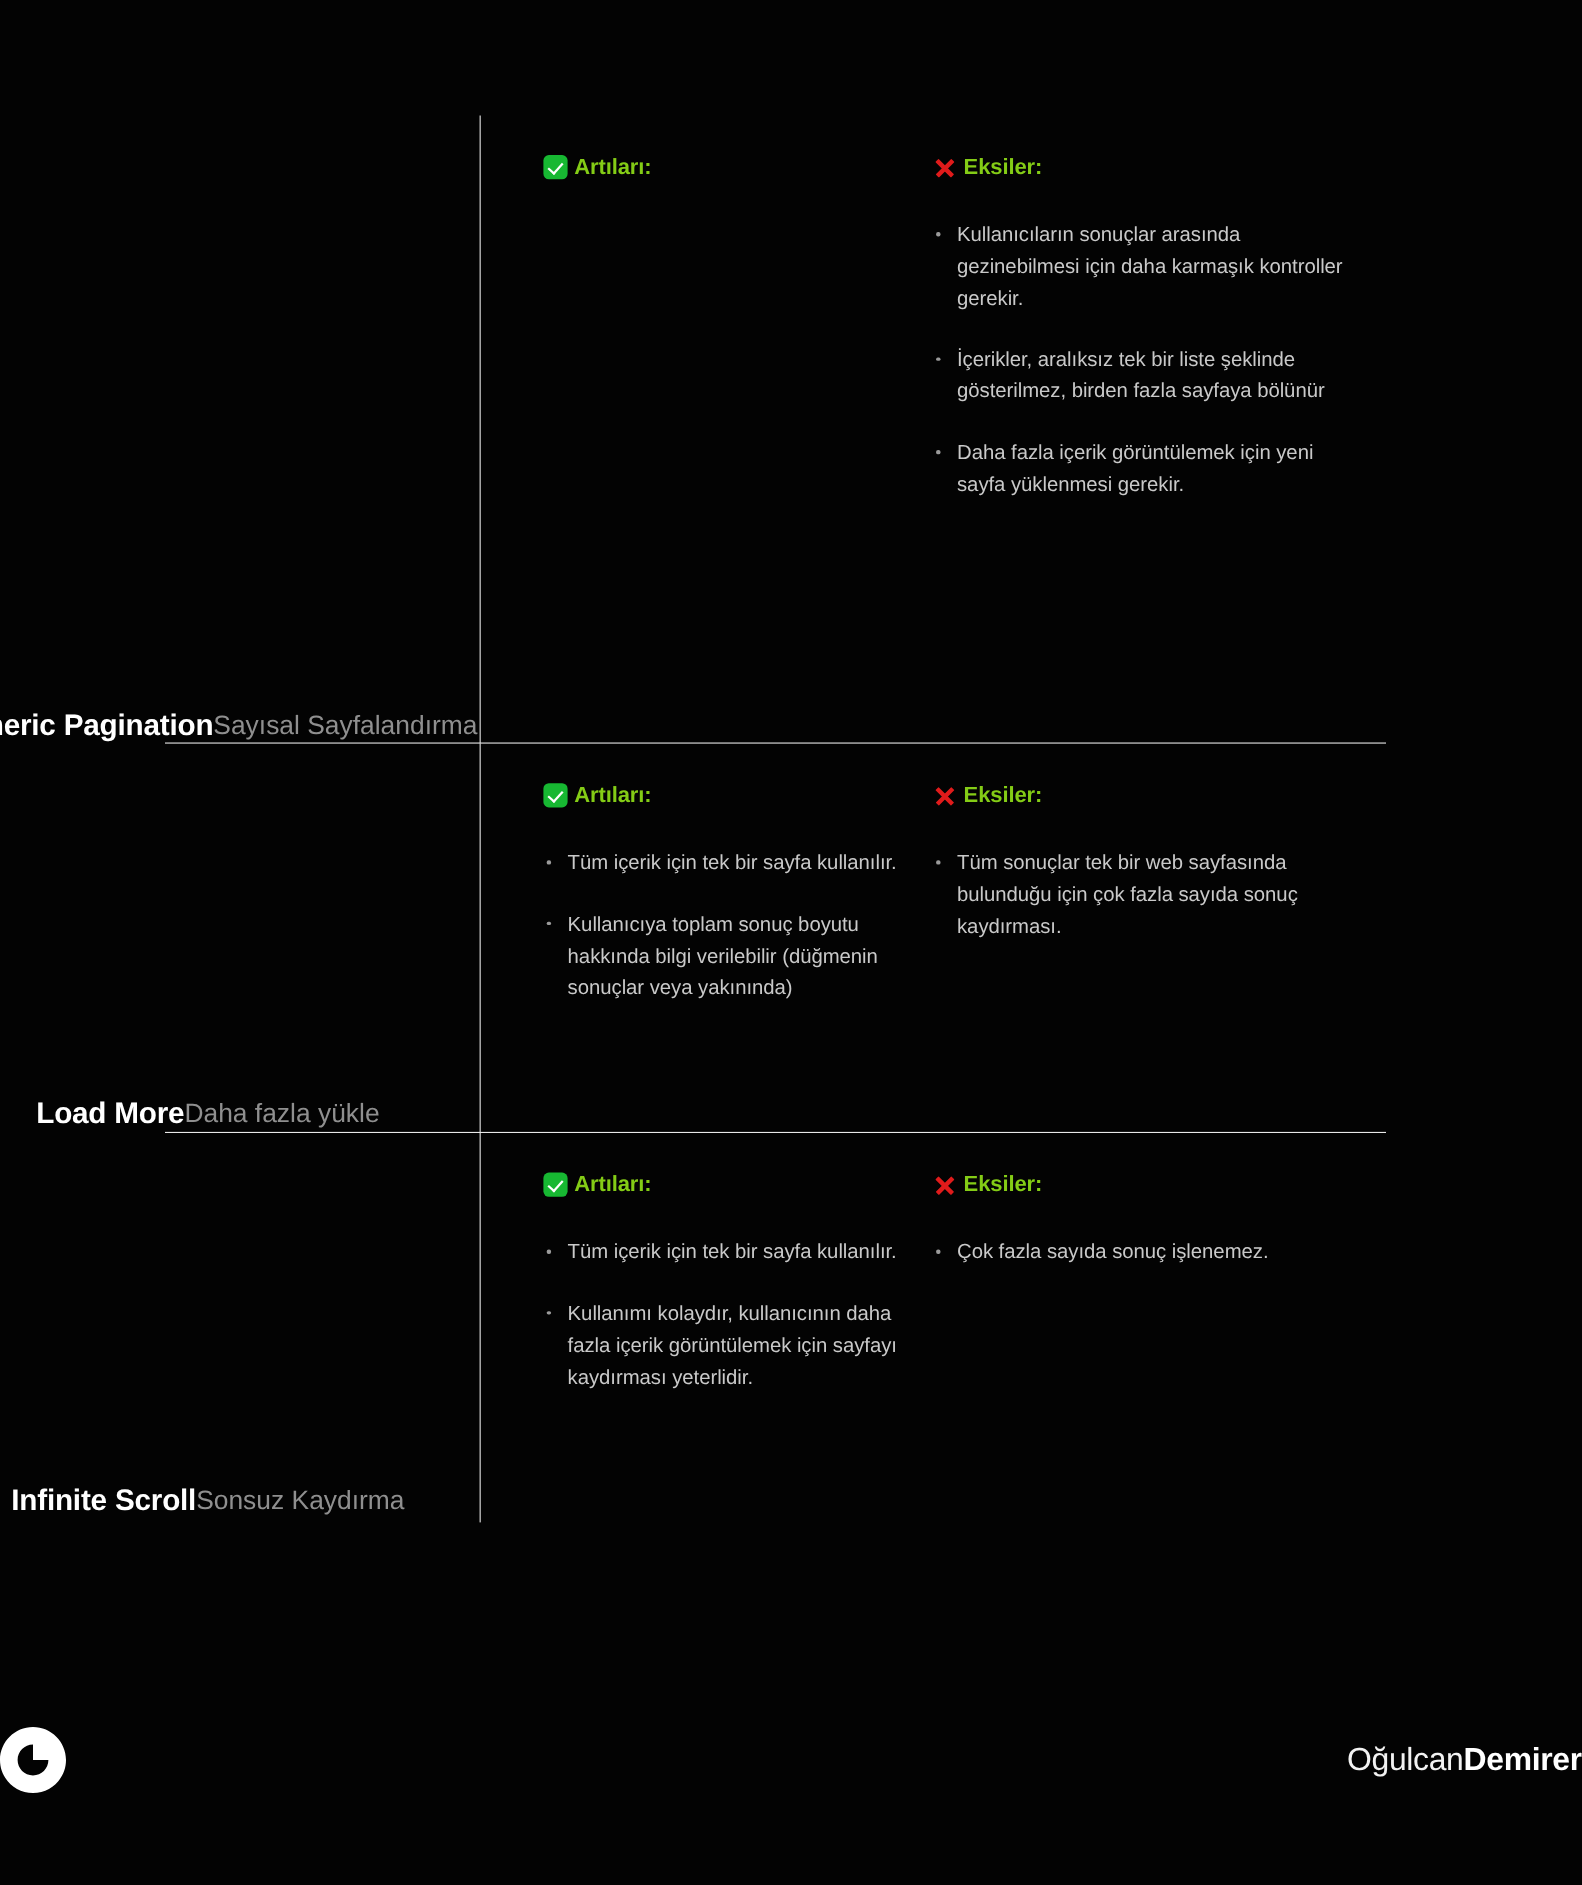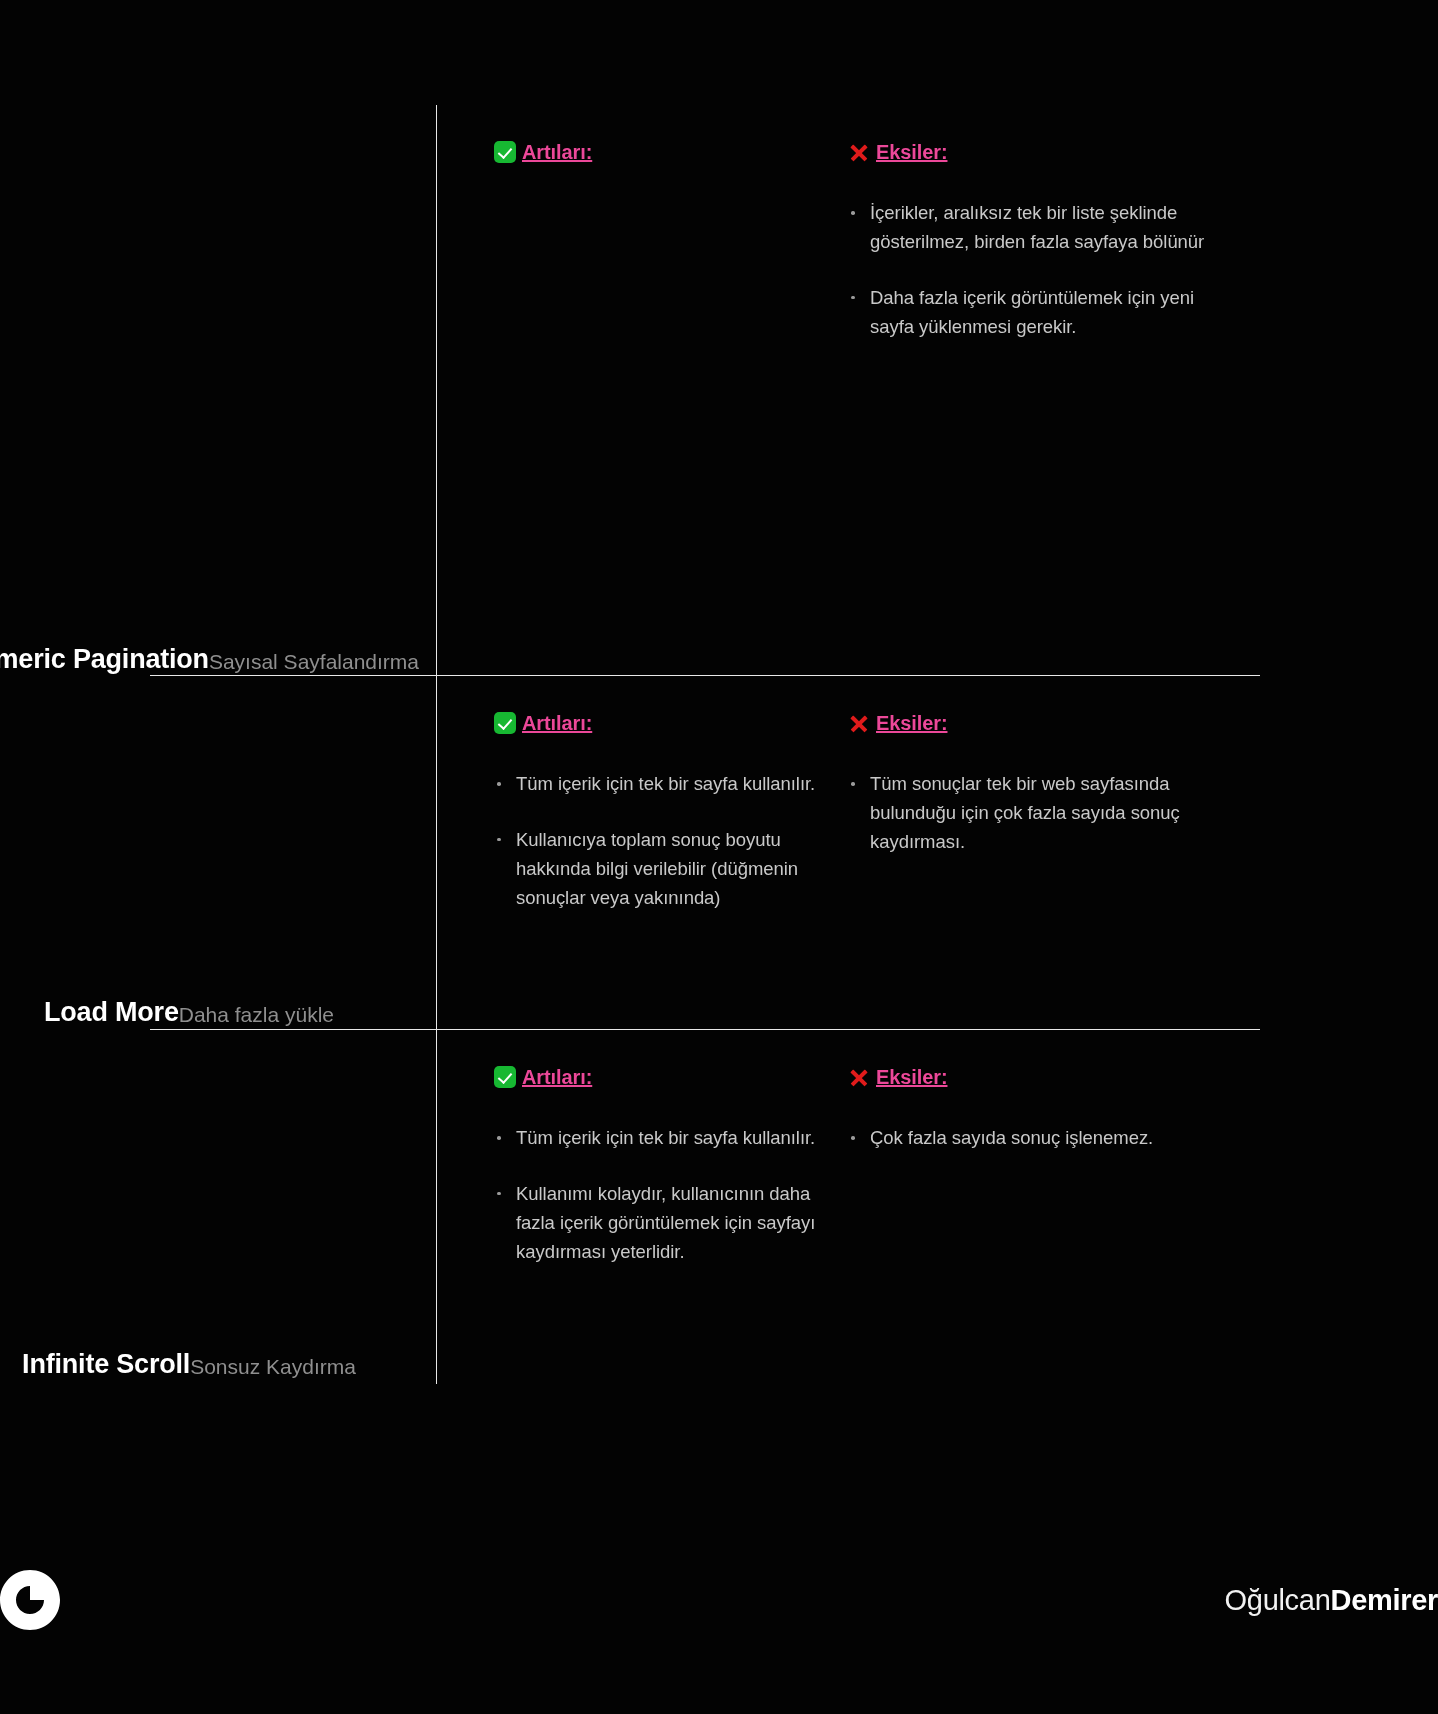--- a/index.html
+++ b/index.html
@@ -54,21 +54,21 @@
   .method-title {
     color: #ffffff;
     font-size: 27px;
     font-weight: 700;
     letter-spacing: -0.2px;
     line-height: 1.2;
     white-space: nowrap;
   }
   .method-subtitle {
     color: #8f8f8f;
-    font-size: 21px;
+    font-size: 24px;
     font-weight: 400;
     line-height: 1.3;
     margin-top: 26px;
     white-space: nowrap;
   }
 
   
   .pros-col {
     width: 400px;
     flex: 0 0 400px;
@@ -83,25 +83,24 @@
   }
 
   .col-head {
     display: flex;
     align-items: center;
     gap: 6px;
     margin-bottom: 34px;
     height: 26px;
   }
   .col-head-text {
-    color: #ec4899;
+    color: #84cc16;
     font-size: 20px;
     font-weight: 700;
     letter-spacing: -0.1px;
-    text-decoration: underline;
   }
 
   
   .check-icon {
     width: 22px;
     height: 22px;
     border-radius: 5px;
     background: #17b832;
     position: relative;
     flex: 0 0 22px;
@@ -228,20 +227,21 @@
           <span class="col-head-text">Artıları:</span>
         </div>
       </div>
 
       <div class="cons-col">
         <div class="col-head">
           <span class="cross-icon"></span>
           <span class="col-head-text">Eksiler:</span>
         </div>
         <ul class="bullets">
+          <li>Kullanıcıların sonuçlar arasında gezinebilmesi için daha karmaşık kontroller gerekir.</li>
           <li>İçerikler, aralıksız tek bir liste şeklinde gösterilmez, birden fazla sayfaya bölünür</li>
           <li>Daha fazla içerik görüntülemek için yeni sayfa yüklenmesi gerekir.</li>
         </ul>
       </div>
     </div>
 
     <div class="row row-2">
       <div class="label-col">
         <div class="method-title">Load More</div>
         <div class="method-subtitle">Daha fazla yükle</div>

